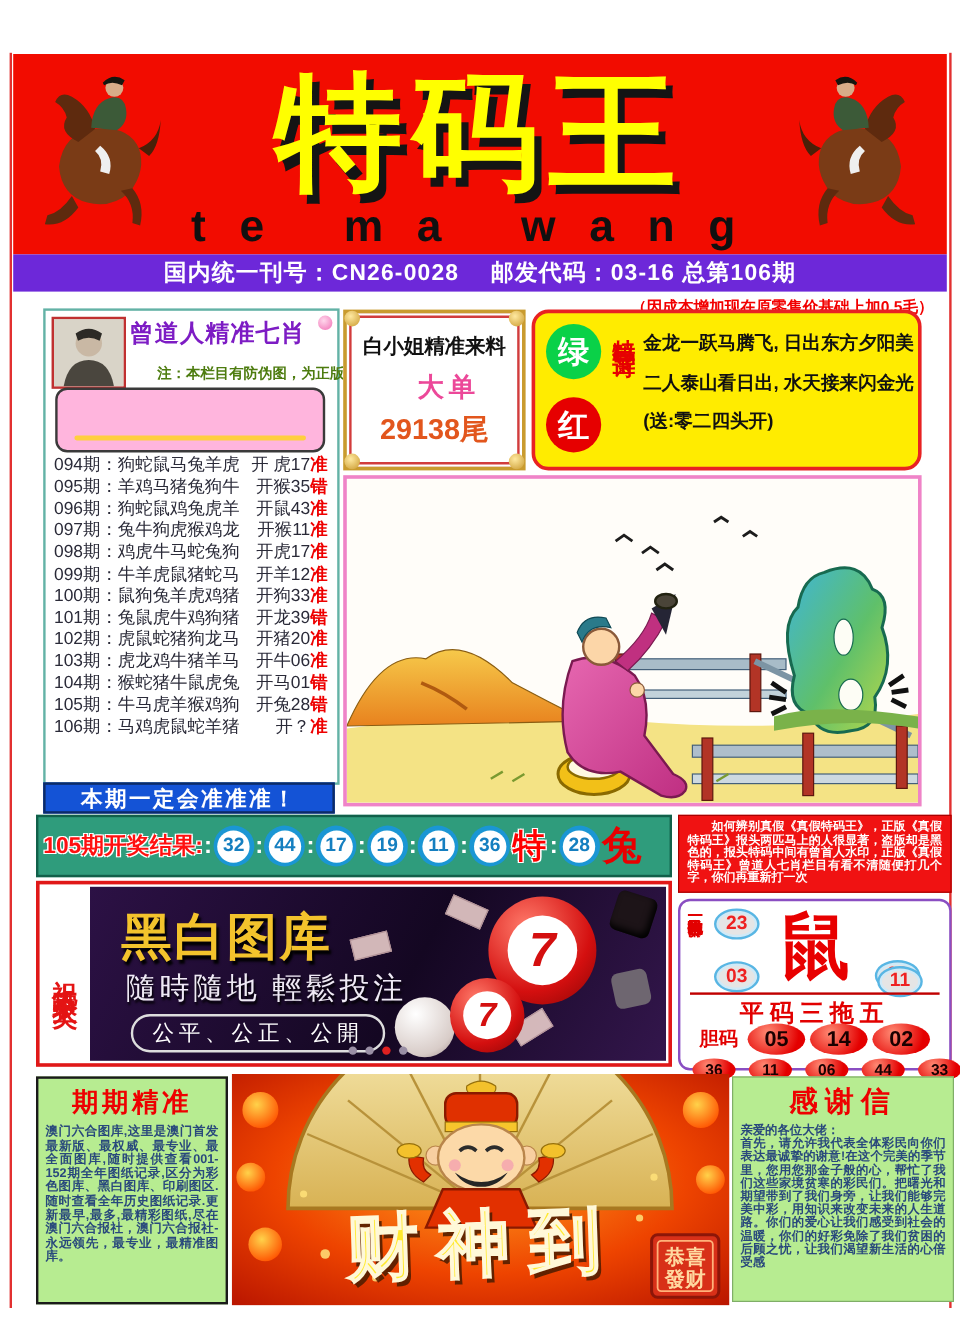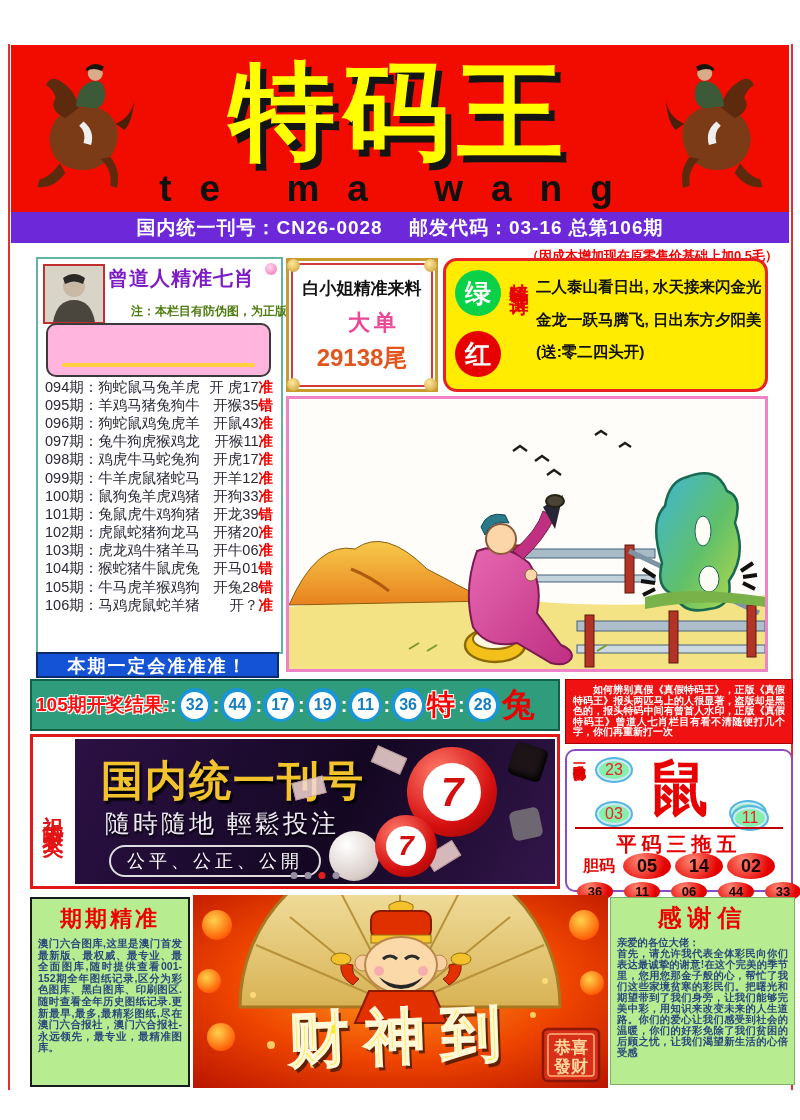--- a/index.html
+++ b/index.html
@@ -126,22 +126,22 @@
   .dot{width:7px;height:7px;border-radius:50%;background:#9a8fa5;}
   .dot.active{background:#e02020;}
 
   
   .zodiac{position:absolute;left:565px;top:749px;width:228px;height:143px;background:#fff;
     border:2px solid #8a4ec2;border-radius:10px;box-sizing:border-box;}
   .zod-vert{position:absolute;left:3px;top:5px;color:#e20000;font-weight:900;font-size:13px;
     writing-mode:vertical-rl;text-orientation:upright;height:112px;letter-spacing:0px;}
   .zod-animal{position:absolute;left:0;right:0;top:2px;text-align:center;color:#e80000;
     font-size:60px;line-height:72px;font-weight:900;}
-  .zov{position:absolute;width:38px;height:26px;border-radius:50%;background:#86efac;
-    border:2px solid #58b6e4;box-shadow:inset 0 0 0 2px #cfeaf8;color:#e22;font-weight:400;
+  .zov{position:absolute;width:38px;height:26px;border-radius:50%;background:#e5e5e5;
+    border:2px solid #58b6e4;box-shadow:inset 0 0 0 2px #cfeaf8;color:#e22;font-weight:700;
     font-size:16px;text-align:center;line-height:22px;box-sizing:border-box;}
   .zov.tl{left:28px;top:6px;} .zov.tr{left:162px;top:4px;margin-top:45px;}
   .zov.bl{left:28px;top:50px;} .zov.br{left:164px;top:54px;}
   .zod-line{position:absolute;left:8px;right:8px;top:76px;height:2px;background:#c00000;}
   .pingma{position:absolute;top:80px;left:0;right:0;text-align:center;color:#e20000;
     font-size:20px;font-weight:900;letter-spacing:5px;}
   .danma-row{position:absolute;top:102px;left:16px;display:flex;align-items:center;gap:8px;}
   .danma-label{color:#e20000;font-weight:900;font-size:16px;}
   .red-oval{border-radius:50%;background:radial-gradient(circle at 35% 30%,#ff8a74,#e40000 72%);
     color:#1a0000;font-weight:900;display:flex;align-items:center;justify-content:center;flex:none;}
@@ -303,22 +303,22 @@
     <div class="bxj-title">白小姐精准来料</div>
     <div class="bxj-big">大单</div>
     <div class="bxj-tail">29138尾</div>
   </div>
 
   <div class="poem">
     <div class="pcircle green">绿</div>
     <div class="pcircle red">红</div>
     <div class="poem-vtitle">特码寻宝诗</div>
     <div class="poem-lines">
+      <div>金龙一跃马腾飞, 日出东方夕阳美</div>
       <div>二人泰山看日出, 水天接来闪金光</div>
-      <div>金龙一跃马腾飞, 日出东方夕阳美</div>
       <div>(送:零二四头开)</div>
     </div>
   </div>
 
   <div class="cartoon">
     <svg width="476" height="270" viewBox="0 0 476 270">
       <defs>
         <linearGradient id="mGrad" x1="0" y1="0" x2="0" y2="1">
           <stop offset="0" stop-color="#f6c94a"></stop>
             <stop offset="1" stop-color="#e8821e"></stop>
@@ -419,21 +419,21 @@
     <span class="special-animal">兔</span>
   </div>
 
   <div class="warnbox">如何辨别真假《真假特码王》，正版《真假特码王》报头两匹马上的人很显著，盗版却是黑色的，报头特码中间有曾首人水印，正版《真假特码王》曾道人七肖栏目有看不清随便打几个字，你们再重新打一次</div>
 
   <div class="macau">
     <div class="wish">
         <span>祝大家中大奖</span>
       </div>
     <div class="ad">
-      <div class="ad-title">国内统一刊号</div>
+      <div class="ad-title">黑白图库</div>
       <div class="ad-sub">隨時隨地 輕鬆投注</div>
       <div class="ad-pill">公平、公正、公開</div>
       <div class="money" style="right:150px;top:12px;transform:rotate(24deg);"></div>
       <div class="money" style="right:96px;top:108px;transform:rotate(-32deg);"></div>
       <div class="money" style="right:230px;top:40px;transform:rotate(-14deg);"></div>
       <div class="dice dark"></div>
       <div class="dice grey"></div>
       <div class="adball white"></div>
       <div class="adball big">
           <span class="bcore">7</span>

